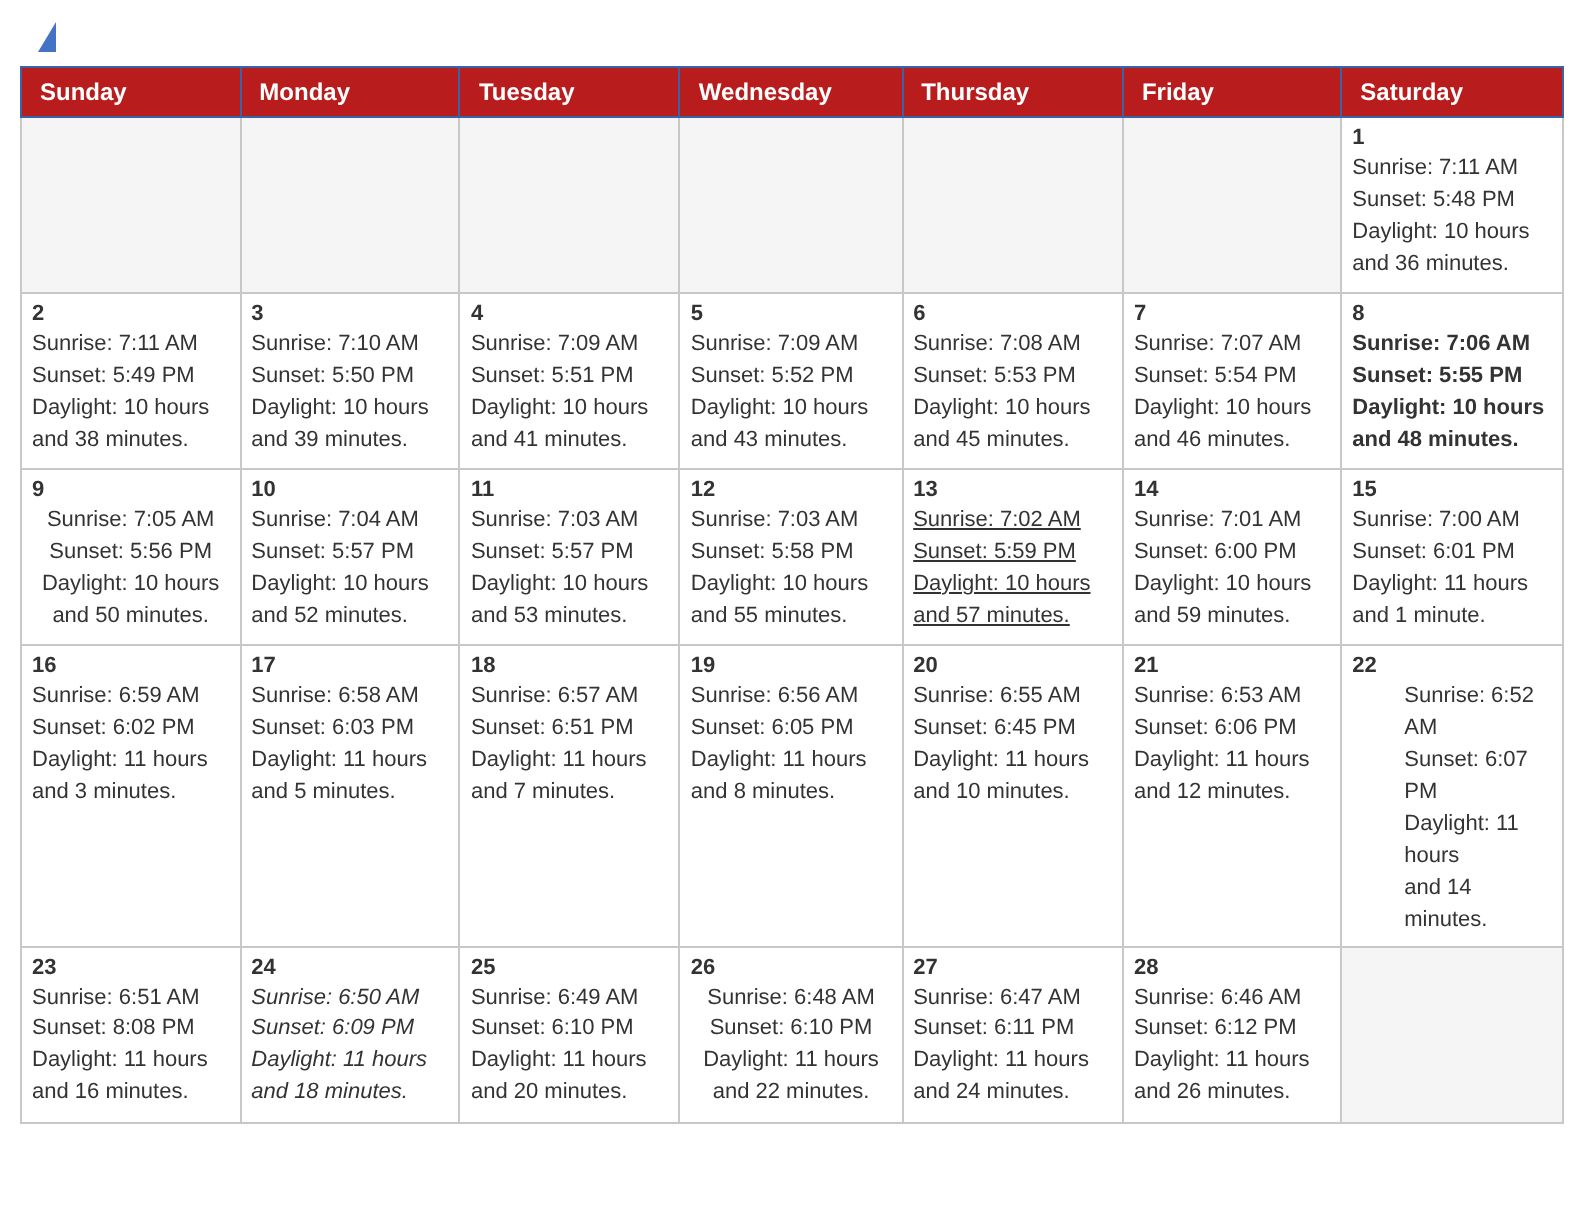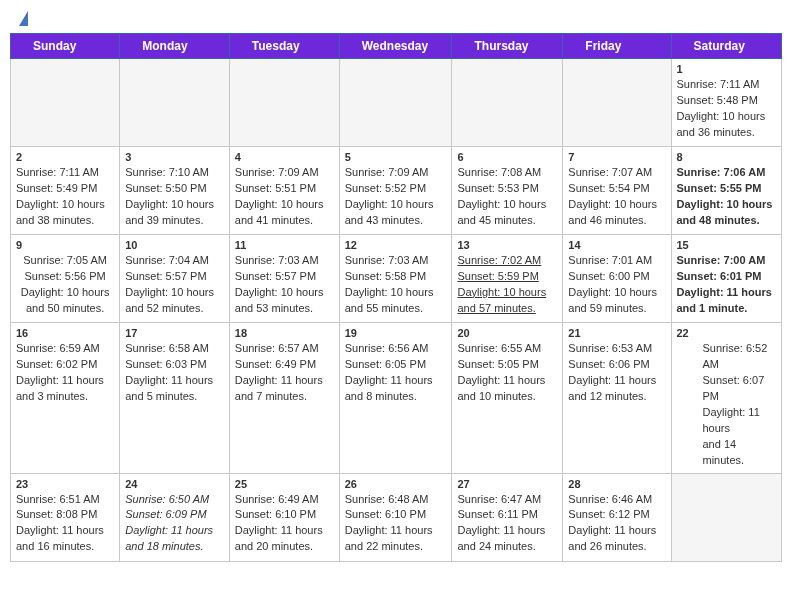--- a/index.html
+++ b/index.html
@@ -38,25 +38,25 @@
     .location {
       font-size: 14px;
       color: #555;
     }
     .calendar {
       width: 100%;
       border-collapse: collapse;
       margin: 0;
     }
     .calendar th {
-      background: #6d28d9;
+      background: #b91c1c;
       color: #fff;
       font-size: 12px;
       font-weight: bold;
-      padding: 5px 22px;
+      padding: 5px 9px;
       text-align: left;
       border: 1px solid #3a62a8;
     }
     .calendar td {
       border: 1px solid #c8c8c8;
       vertical-align: top;
       padding: 4px 5px;
       font-size: 9.5px;
       color: #333;
       width: 113px;
@@ -218,21 +218,21 @@
             </td>
             <td>
               <span class="day-num">14</span>
               <div class="day-info" style="white-space: pre-line;">Sunrise: 7:01 AM
 Sunset: 6:00 PM
 Daylight: 10 hours
 and 59 minutes.</div>
             </td>
             <td>
               <span class="day-num">15</span>
-              <div class="day-info" style="white-space: pre-line; font-weight: bold;">Sunrise: 7:00 AM
+              <div class="day-info" style="white-space: pre-line;">Sunrise: 7:00 AM
 Sunset: 6:01 PM
 Daylight: 11 hours
 and 1 minute.</div>
             </td>
           </tr>
           <tr>
             <td>
               <span class="day-num">16</span>
               <div class="day-info" style="white-space: pre-line;">Sunrise: 6:59 AM
 Sunset: 6:02 PM
@@ -242,35 +242,35 @@
             <td>
               <span class="day-num">17</span>
               <div class="day-info" style="white-space: pre-line;">Sunrise: 6:58 AM
 Sunset: 6:03 PM
 Daylight: 11 hours
 and 5 minutes.</div>
             </td>
             <td>
               <span class="day-num">18</span>
               <div class="day-info" style="white-space: pre-line;">Sunrise: 6:57 AM
-Sunset: 6:49 PM
+Sunset: 6:51 PM
 Daylight: 11 hours
 and 7 minutes.</div>
             </td>
             <td>
               <span class="day-num">19</span>
               <div class="day-info" style="white-space: pre-line;">Sunrise: 6:56 AM
 Sunset: 6:05 PM
 Daylight: 11 hours
 and 8 minutes.</div>
             </td>
             <td>
               <span class="day-num">20</span>
               <div class="day-info" style="white-space: pre-line;">Sunrise: 6:55 AM
-Sunset: 5:05 PM
+Sunset: 6:45 PM
 Daylight: 11 hours
 and 10 minutes.</div>
             </td>
             <td>
               <span class="day-num">21</span>
               <div class="day-info" style="white-space: pre-line;">Sunrise: 6:53 AM
 Sunset: 6:06 PM
 Daylight: 11 hours
 and 12 minutes.</div>
             </td>
@@ -299,21 +299,21 @@
             </td>
             <td>
               <span class="day-num">25</span>
               <div class="day-info" style="white-space: pre-line;">Sunrise: 6:49 AM
 Sunset: 6:10 PM
 Daylight: 11 hours
 and 20 minutes.</div>
             </td>
             <td>
               <span class="day-num">26</span>
-              <div class="day-info" style="white-space: pre-line;">Sunrise: 6:48 AM
+              <div class="day-info" style="white-space: pre-line; text-align: center;">Sunrise: 6:48 AM
 Sunset: 6:10 PM
 Daylight: 11 hours
 and 22 minutes.</div>
             </td>
             <td>
               <span class="day-num">27</span>
               <div class="day-info" style="white-space: pre-line;">Sunrise: 6:47 AM
 Sunset: 6:11 PM
 Daylight: 11 hours
 and 24 minutes.</div>

